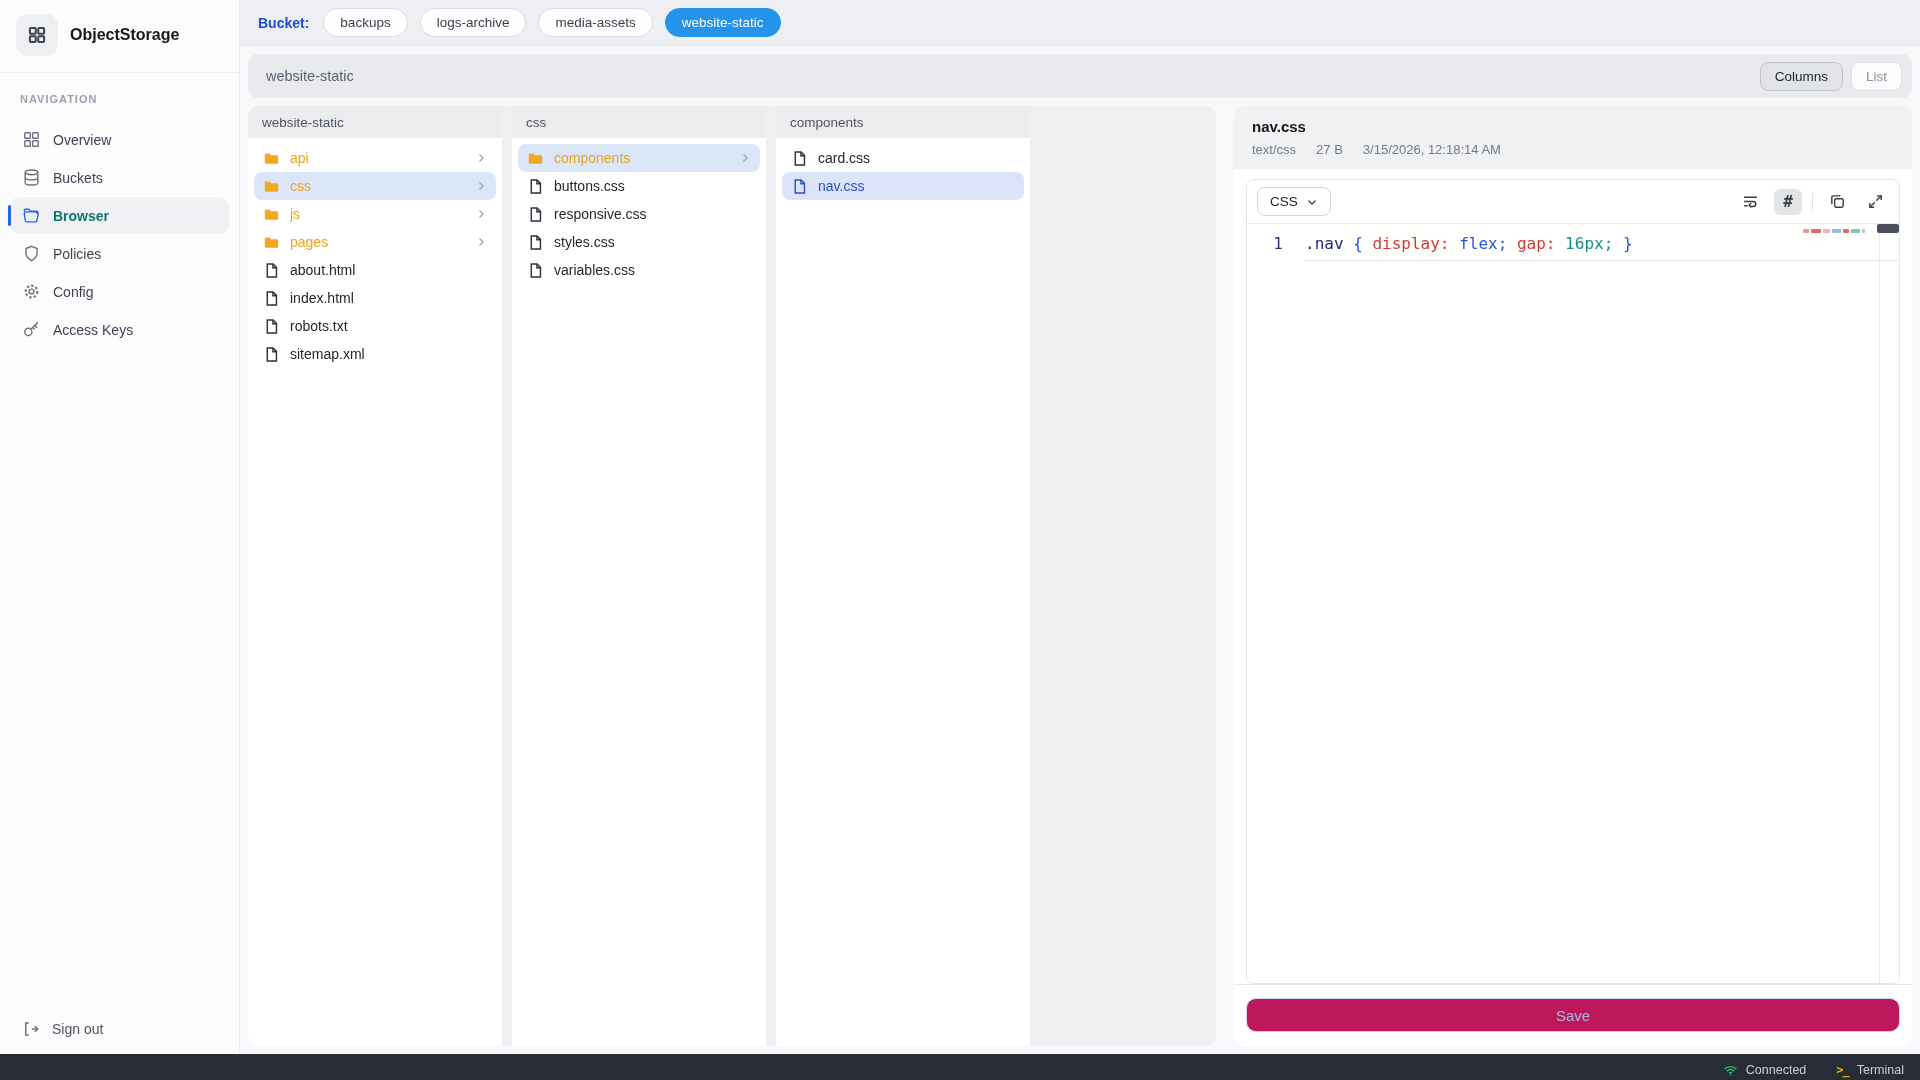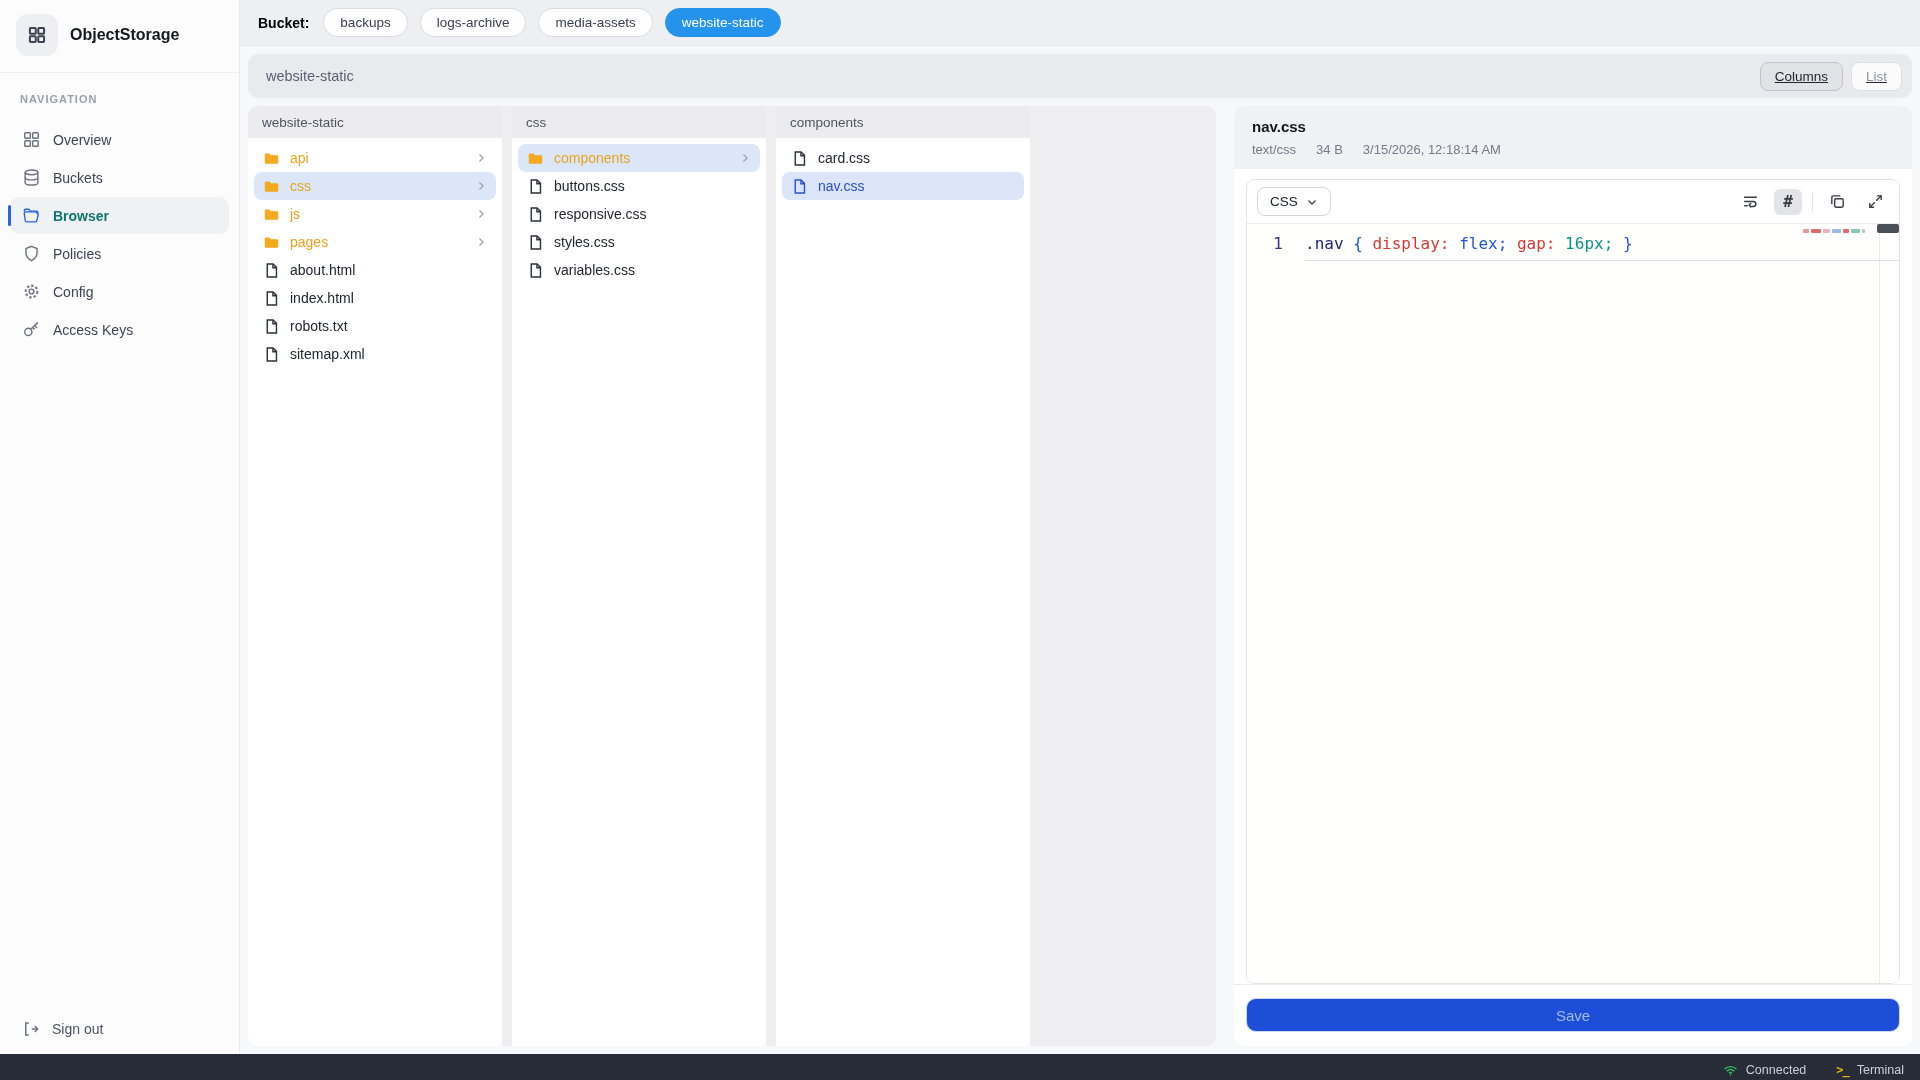--- a/index.html
+++ b/index.html
@@ -19,27 +19,27 @@
   .nav-item .ic { width:19px; height:19px; color:#6d7480; flex:none; display:flex; }
   .nav-item.active { background:#f0f1f4; color:#0f766e; font-weight:bold; }
   .nav-item.active .ic { color:#2563eb; }
   .nav-item.active::before { content:""; position:absolute; left:-2px; top:8px; bottom:8px; width:3px; border-radius:3px; background:#2563eb; }
   .signout { margin-top:auto; display:flex; align-items:center; gap:12px; padding:14px 22px 16px 22px; font-size:14px; color:#4c5360; cursor:pointer; }
   .signout .ic { width:18px; height:18px; color:#6d7480; display:flex; }
 
   
   .main { flex:1; display:flex; flex-direction:column; min-width:0; }
   .bucket-bar { height:46px; background:#edeff2; border-bottom:1px solid #e3e5e8; display:flex; align-items:center; gap:12px; padding:0 18px; flex:none; }
-  .bucket-label { font-size:14px; font-weight:bold; color:#000000; margin-right:2px; }
+  .bucket-label { font-size:14px; font-weight:bold; color:#1d4ed8; margin-right:2px; }
   .chip { padding:6px 16px; border-radius:999px; background:#fefefe; border:1px solid #d8dbe0; font-size:13.5px; color:#383f4c; cursor:pointer; }
   .chip.active { background:#2493eb; border-color:#2493eb; color:#fff; }
 
   .title-bar { margin:8px 8px 0 8px; height:44px; background:#e9eaed; border-radius:10px; display:flex; align-items:center; justify-content:space-between; padding:0 10px 0 18px; flex:none; }
   .title-bar .bucket-name { font-size:14.5px; color:#596070; }
-  .view-toggle { display:flex; gap:8px;text-decoration:underline; }
+  .view-toggle { display:flex; gap:8px; }
   .toggle-btn { padding:6px 14px; border-radius:8px; font-size:13.5px; cursor:pointer; }
   .toggle-btn.active { background:#e1e3e6; border:1px solid #bfc3cb; color:#1e232c; }
   .toggle-btn.inactive { background:#fbfbfc; border:1px solid #dcdfe4; color:#8b93a1; }
 
   .content { flex:1; display:flex; padding:8px; gap:18px; min-height:0; }
 
   
   .columns-area { width:968px; background:#efeff1; border-radius:10px; display:flex; gap:10px; overflow:hidden; flex:none; }
   .col { width:254px; background:#fff; display:flex; flex-direction:column; flex:none; }
   .col-header { height:32px; background:#ececee; display:flex; align-items:center; padding:0 14px; font-size:13.5px; color:#4d5563; flex:none; }
@@ -77,21 +77,21 @@
   .code-line { display:flex; align-items:baseline; padding-top:10px; position:relative; }
   .gutter { width:58px; text-align:right; padding-right:22px; color:#32337c; flex:none; }
   .code-text { white-space:pre; position:relative; padding-bottom:7px; border-bottom:1px solid #e3e3e7; padding-right:420px; }
   .minimap { position:absolute; top:5px; right:34px; display:flex; gap:2px; align-items:center; }
   .minimap i { height:4px; display:block; border-radius:1px; }
   .scroll-thumb { position:absolute; top:0; right:0; width:22px; height:9px; background:#4b4f57; border-radius:2px; cursor:grab; }
 
   .action-bar { flex:none; display:flex; gap:10px; padding:13px 12px 14px 12px; border-top:1px solid #e8e9eb; background:#fff; }
   .btn { flex:1; height:34px; border-radius:10px; font-size:15px; font-family:"Liberation Sans", sans-serif; cursor:pointer; }
   .btn-cancel { background:#e4e4e6; border:1px solid #d4d4d8; color:#23272f; }
-  .btn-save { background:#1d4ed8; border:1px solid #cbd8f1; color:#a3bae6; }
+  .btn-save { background:#be185d; border:1px solid #cbd8f1; color:#a3bae6; }
 
   
   .status-bar { height:32px; background:#272c37; display:flex; align-items:center; justify-content:flex-end; gap:30px; padding:0 16px; font-size:12.5px; color:#c8d1dc; }
   .status-item { display:flex; align-items:center; gap:8px; }
   .status-item .ic { width:15px; height:15px; display:flex; }
   .wifi { color:#2fc163; }
   .term-glyph { color:#e5b30c; font-family:"DejaVu Sans Mono", monospace; font-weight:bold; font-size:12px; letter-spacing:-1px; }
 </style>
 </head>
 <body>
@@ -378,21 +378,21 @@
               </div>
             </div>
           </div>
         </div>
 
       <div class="preview">
         <div class="preview-header">
           <div class="preview-title">nav.css</div>
           <div class="preview-meta">
             <span>text/css</span>
-            <span>34 B</span>
+            <span>27 B</span>
             <span>3/15/2026, 12:18:14 AM</span>
           </div>
         </div>
 
         <div class="preview-body">
           <div class="editor-card">
             <div class="editor-toolbar">
               <button class="lang-btn">
                 <span>CSS</span>
                 <span class="ic">

